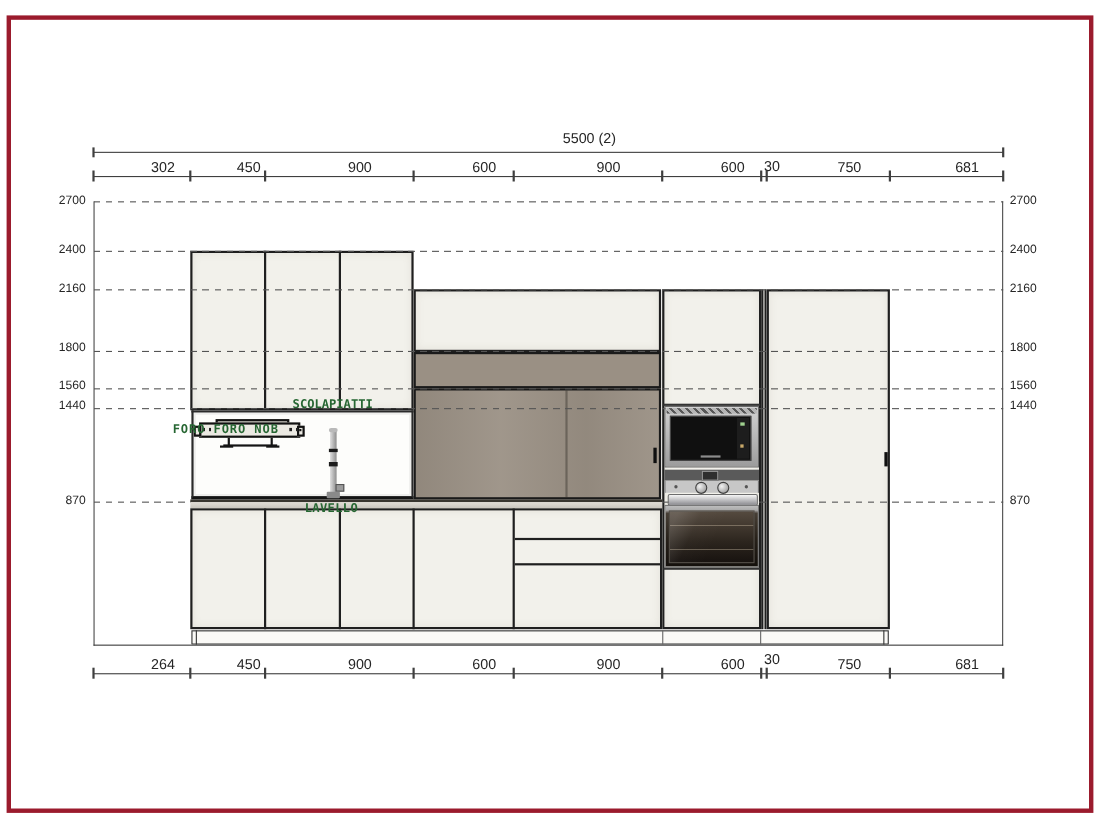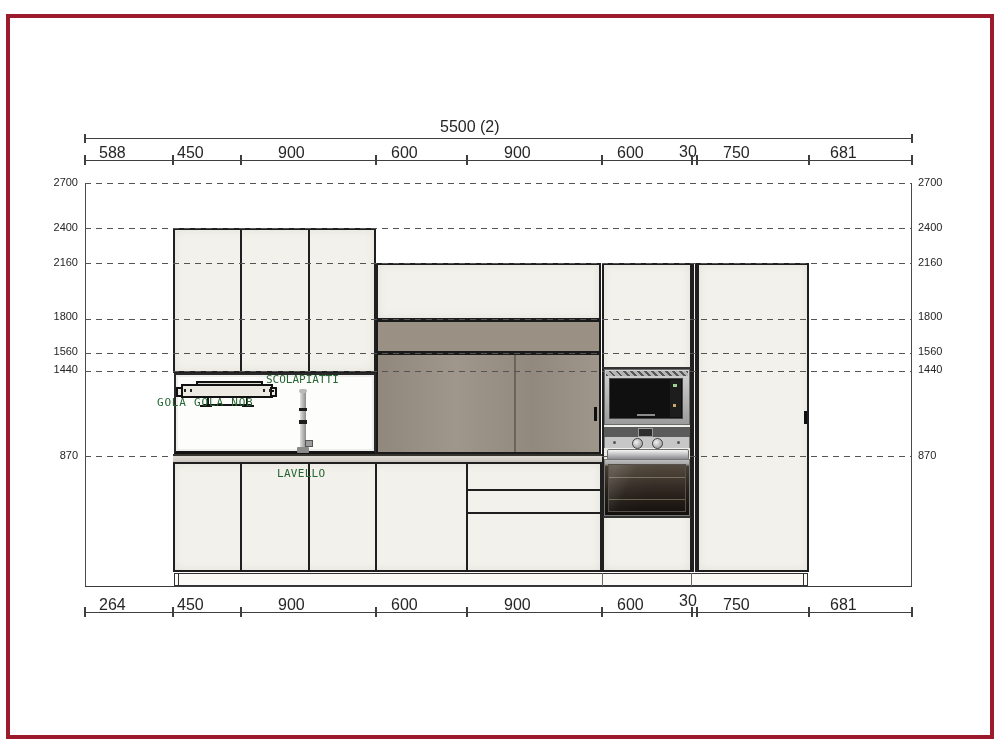--- a/index.html
+++ b/index.html
@@ -9,42 +9,42 @@
   .frame{position:absolute;left:6px;right:6px;top:14px;bottom:12px;border:4px solid #9b1b2d;}
   
   .solid-h{position:absolute;height:1px;background:#3a3a3a;}
   .solid-v{position:absolute;width:1px;background:#4a4a4a;}
   .dash-h{position:absolute;height:1px;z-index:3;
           background:repeating-linear-gradient(90deg,#545454 0 6px,transparent 6px 11px);}
   
   .dimline{position:absolute;height:1px;background:#3f3f3f;z-index:6;}
   .tick{position:absolute;width:2px;height:10px;background:#3f3f3f;z-index:6;}
   .tick-main{position:absolute;width:2px;height:9px;background:#3f3f3f;z-index:6;}
-  .dimlabel{position:absolute;width:60px;text-align:left;font-size:16px;color:#262626;z-index:6;letter-spacing:0;}
+  .dimlabel{position:absolute;width:60px;text-align:right;font-size:13px;color:#262626;z-index:6;letter-spacing:0;}
   .hlabel{position:absolute;width:48px;font-size:11px;color:#262626;z-index:6;}
   .hlabel.left{text-align:right;}
   .hlabel.right{text-align:left;}
   
   .cab{position:absolute;background:#f2f1eb;border:2px solid #1f1f1f;box-sizing:border-box;z-index:2;
        box-shadow:inset 0 0 8px rgba(120,115,100,0.12);}
   .divider{position:absolute;width:2px;background:#1f1f1f;z-index:2;}
   .wood{position:absolute;box-sizing:border-box;border:2px solid #1a1a1a;z-index:2;
     background-image:
       linear-gradient(90deg,rgba(255,255,255,0.07),rgba(0,0,0,0.05) 30%,rgba(255,255,255,0.05) 55%,rgba(0,0,0,0.08)),
       repeating-linear-gradient(180deg,#a49a8e 0px,#998f83 2px,#a89e92 4px,#8f8579 7px,#9b9185 9px,#ab a094 11px,#948a7e 14px);
     background-color:#9a9084;}
   .wood2{background-image:
       linear-gradient(90deg,rgba(0,0,0,0.06),rgba(255,255,255,0.06) 35%,rgba(0,0,0,0.05) 70%,rgba(255,255,255,0.05));,
       repeating-linear-gradient(180deg,#9d9387 0px,#948a7e 3px,#a79d91 6px,#8d8377 9px,#a09689 12px);}
   .whitebox{position:absolute;background:#fdfdfb;border:2px solid #2a2a2a;border-bottom:3px solid #141414;
             box-sizing:border-box;z-index:4;box-shadow:inset 0 0 0 2px rgba(0,0,0,0.06);}
   .worktop{position:absolute;z-index:4;background:linear-gradient(180deg,#38352f 0 2px,#dbd7d0 2px 4px,#c9c5bd 100%);}
   .plinth{position:absolute;background:#fbfaf7;border:1px solid #333;box-sizing:border-box;z-index:4;}
-  .greenlbl{position:absolute;z-index:7;font-family:"DejaVu Sans Mono",monospace;font-weight:normal;
-            color:#266632;white-space:nowrap;margin-top:12px;}
+  .greenlbl{position:absolute;z-index:7;font-family:"DejaVu Sans Mono",monospace;font-weight:bold;
+            color:#266632;white-space:nowrap;}
   
   .mw-frame{position:absolute;z-index:5;background:linear-gradient(180deg,#d2d2d2,#9c9c9c);
             border:1px solid #6a6a6a;box-sizing:border-box;}
   .mw-vent{position:absolute;z-index:6;background:repeating-linear-gradient(45deg,#575757 0 2px,#b5b5b5 2px 5px);}
   .mw-window{position:absolute;z-index:6;background:#101010;border:1px solid #474747;box-sizing:border-box;}
   .mw-ctrl{position:absolute;z-index:7;background:#1d1d1d;}
   .mw-dot{position:absolute;z-index:8;width:4px;height:3px;background:#9fd08f;}
   .ov-panel{position:absolute;z-index:5;background:#5a5a5a;}
   .ov-display{position:absolute;z-index:6;background:#2e2e2e;border:1px solid #999;}
   .ov-knobs{position:absolute;z-index:5;background:#c7c7c7;border-left:1px solid #777;border-right:1px solid #777;box-sizing:border-box;}
@@ -71,21 +71,21 @@
 <body>
 
 <div class="page">
   <div class="frame"></div>
 
   <div class="dimlabel" style="left:440px;top:118px;width:120px;">5500 (2)</div>
   <div class="dimline" style="left:85px;top:138px;width:827px;"></div>
   <div class="tick-main" style="left:84px;top:134px;"></div>
   <div class="tick-main" style="left:911px;top:134px;"></div>
 
-  <div class="dimlabel" style="left:99px;top:144px;">588</div>
+  <div class="dimlabel" style="left:99px;top:144px;">302</div>
   <div class="dimlabel" style="left:177px;top:144px;">450</div>
   <div class="dimlabel" style="left:278px;top:144px;">900</div>
   <div class="dimlabel" style="left:391px;top:144px;">600</div>
   <div class="dimlabel" style="left:504px;top:144px;">900</div>
   <div class="dimlabel" style="left:617px;top:144px;">600</div>
   <div class="dimlabel" style="left:679px;top:143px;width:30px;">30</div>
   <div class="dimlabel" style="left:723px;top:144px;">750</div>
   <div class="dimlabel" style="left:830px;top:144px;">681</div>
   <div class="dimline" style="left:85px;top:160px;width:827px;"></div>
   <div class="tick" style="left:84px;top:155px;"></div>
@@ -192,21 +192,21 @@
   <div class="abs" style="left:468px;top:489px;width:133px;height:2px;background:#1f1f1f;z-index:2;"></div>
   <div class="abs" style="left:468px;top:512px;width:133px;height:2px;background:#1f1f1f;z-index:2;"></div>
 
   <div class="plinth" style="left:174px;top:573px;width:634px;height:13px;"></div>
   <div class="abs" style="left:178px;top:573px;width:1px;height:13px;background:#333;z-index:4;"></div>
   <div class="abs" style="left:803px;top:573px;width:1px;height:13px;background:#333;z-index:4;"></div>
   <div class="abs" style="left:602px;top:573px;width:1px;height:13px;background:#666;z-index:4;"></div>
   <div class="abs" style="left:691px;top:573px;width:1px;height:13px;background:#666;z-index:4;"></div>
 
   <div class="greenlbl" style="left:266px;top:361px;font-size:11px;">SCOLAPIATTI</div>
-  <div class="greenlbl" style="left:157px;top:384px;font-size:11px;letter-spacing:0.8px;z-index:8;">GOLA GOLA NOB</div>
+  <div class="greenlbl" style="left:157px;top:384px;font-size:11px;letter-spacing:0.8px;z-index:8;">FORO FORO NOB</div>
   <div class="greenlbl" style="left:277px;top:455px;font-size:11px;letter-spacing:0.3px;">LAVELLO</div>
 
   <div class="dimlabel" style="left:99px;top:596px;">264</div>
   <div class="dimlabel" style="left:177px;top:596px;">450</div>
   <div class="dimlabel" style="left:278px;top:596px;">900</div>
   <div class="dimlabel" style="left:391px;top:596px;">600</div>
   <div class="dimlabel" style="left:504px;top:596px;">900</div>
   <div class="dimlabel" style="left:617px;top:596px;">600</div>
   <div class="dimlabel" style="left:679px;top:592px;width:30px;">30</div>
   <div class="dimlabel" style="left:723px;top:596px;">750</div>

